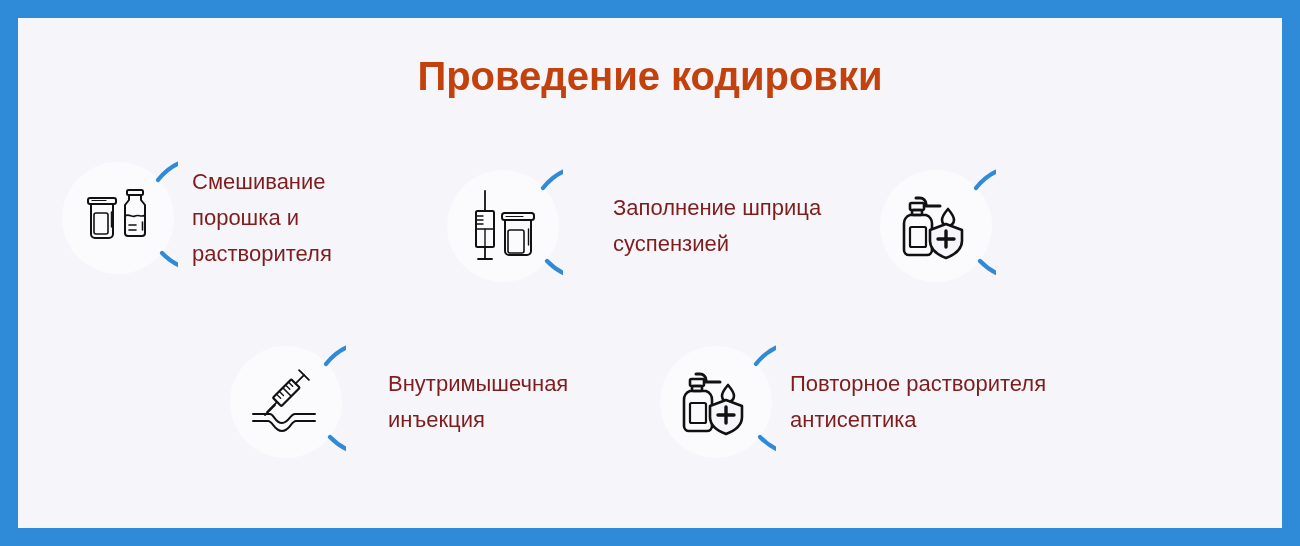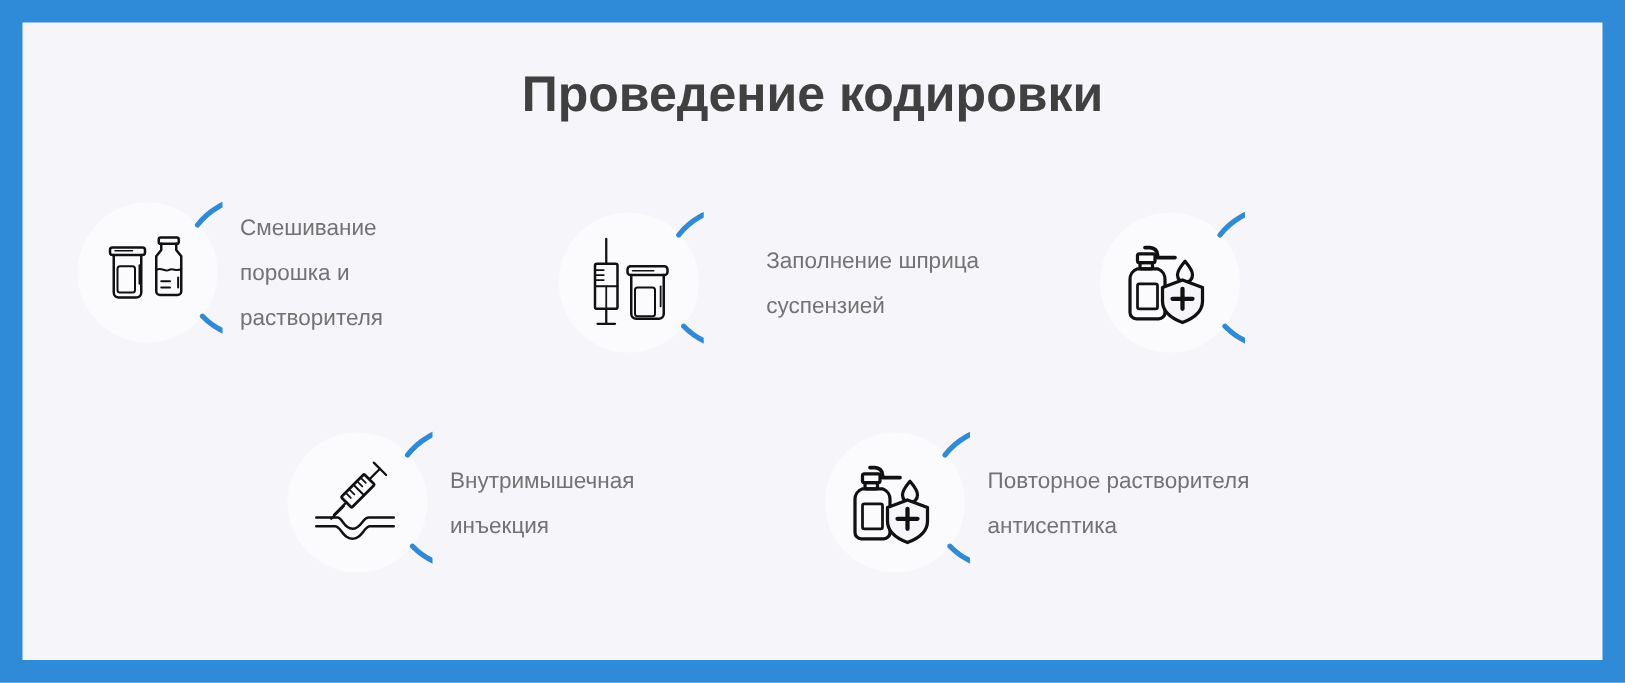--- a/index.html
+++ b/index.html
@@ -15,48 +15,48 @@
   }
   #panel{
     position:absolute;left:18px;top:18px;
     width:1264px;height:510px;
     background:#f5f5fa;
   }
   #title{
     position:absolute;left:0;top:36px;width:1264px;
     text-align:center;
     font-size:40px;font-weight:bold;
-    color:#404040;
+    color:#c2410c;
     letter-spacing:0px;
     white-space:nowrap;
   }
   .item{position:absolute;display:flex;align-items:center;}
   .badge{
     position:relative;
     width:120px;height:120px;
     flex:0 0 120px;
   }
   .badge .arcsvg{position:absolute;left:0;top:0;}
   .badge .glyph{
     position:absolute;left:0;top:0;width:120px;height:120px;
     display:flex;align-items:center;justify-content:center;
   }
   .label{
     margin-left:14px;
-    font-size:18px;
+    font-size:22px;
     line-height:36px;
-    color:#737373;
+    color:#7f1d1d;
     white-space:pre-line;
   }
   
   #item-1{left:40px;top:140px;}
   #item-2{left:425px;top:148px;gap:36px;}
   #item-3{left:858px;top:148px;}
   
-  #item-4{left:208px;top:324px;}
+  #item-4{left:208px;top:324px;gap:28px;}
   #item-5{left:638px;top:324px;}
 </style>
 </head>
 <body>
 
 <div id="frame">
   <div id="panel">
 
     <div id="title">Проведение кодировки</div>
 

